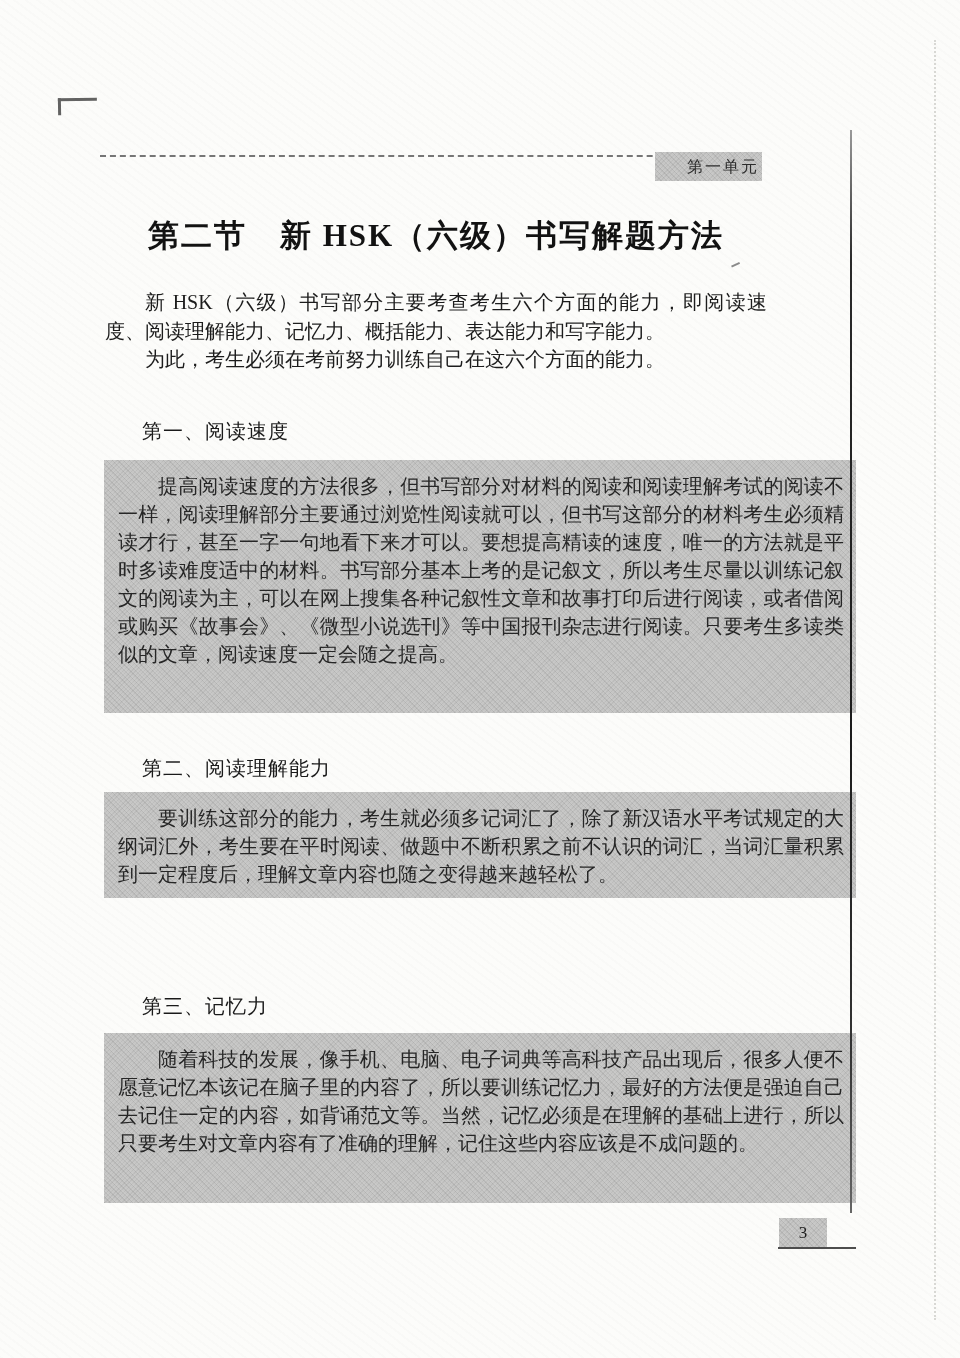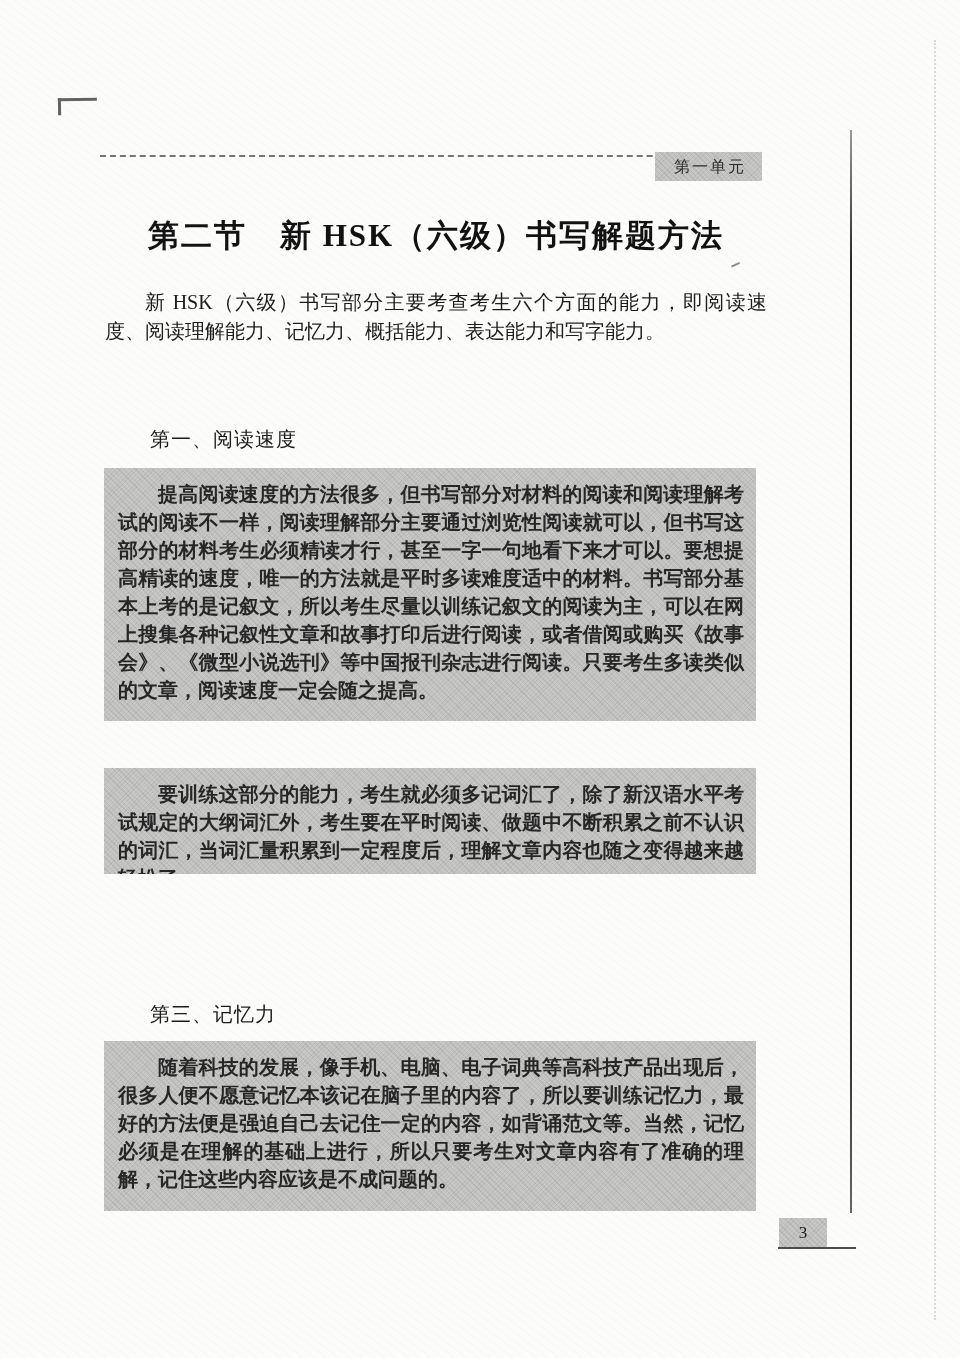--- a/index.html
+++ b/index.html
@@ -34,21 +34,21 @@
     background-color: #c6c6c5;
     background-image:
       repeating-linear-gradient(45deg, rgba(40,40,40,.08) 0 1px, rgba(255,255,255,.06) 1px 2px, transparent 2px 4px),
       repeating-linear-gradient(135deg, rgba(60,60,60,.07) 0 1px, transparent 1px 3px);
   }
   .unit-box {
     position: absolute; left: 655px; top: 152px;
     width: 107px; height: 29px;
     font-family: "Liberation Sans", "DejaVu Sans", sans-serif;
     font-size: 16px; line-height: 29px;
-    text-align: right; padding-right: 16px;
+    text-align: right; padding-right: 3px;
     box-sizing: border-box;
     color: #2b2b2b; letter-spacing: 2px;
   }
   .edge-line-right {
     position: absolute; left: 850px; top: 130px;
     width: 2px; height: 1083px;
     background: linear-gradient(#999 0%, #2a2a2a 12%, #1c1c1c 55%, #333 85%, #666 100%);
   }
   .paper-edge {
     position: absolute; left: 934px; top: 40px;
@@ -84,34 +84,33 @@
     text-align: justify;
     color: #1c1c1c;
   }
 
   .sec { position: absolute; left: 104px; width: 662px; }
   #sec1 { top: 418px; }
   #sec2 { top: 755px; }
   #sec3 { top: 993px; }
 
   .sec h2 {
-    margin: 8px;
+    margin: 0;
     padding-left: 38px;
     height: 24px;
     font-family: "Liberation Sans", "DejaVu Sans", sans-serif;
     font-size: 20px; font-weight: 500;
     letter-spacing: 1px;
     color: #1a1a1a;
   }
   .sec .block {
     box-sizing: border-box;
-    width: 652px;
+    width: 752px;
     padding: 12px 12px 0 14px;
     overflow: hidden;
-    font-weight: bold;
   }
   #sec1 .block { margin-top: 18px; height: 253px; }
   #sec2 .block { margin-top: 13px; height: 106px; }
   #sec3 .block { margin-top: 16px; height: 170px; }
 
   .block p {
     margin: 0;
     text-indent: 2em;
     font-size: 20px;
     line-height: 28px;
@@ -143,30 +142,32 @@
   <div class="header-rule"></div>
 
   <div class="unit-box shade">第一单元</div>
 
   <h1 class="page-title">第二节　新 HSK（六级）书写解题方法</h1>
 
   <div class="ink-speck"></div>
 
   <div class="intro">
     <p>新 HSK（六级）书写部分主要考查考生六个方面的能力，即阅读速度、阅读理解能力、记忆力、概括能力、表达能力和写字能力。</p>
+    <p>为此，考生必须在考前努力训练自己在这六个方面的能力。</p>
   </div>
 
   <section class="sec" id="sec1">
     <h2>第一、阅读速度</h2>
     <div class="block shade">
       <p>提高阅读速度的方法很多，但书写部分对材料的阅读和阅读理解考试的阅读不一样，阅读理解部分主要通过浏览性阅读就可以，但书写这部分的材料考生必须精读才行，甚至一字一句地看下来才可以。要想提高精读的速度，唯一的方法就是平时多读难度适中的材料。书写部分基本上考的是记叙文，所以考生尽量以训练记叙文的阅读为主，可以在网上搜集各种记叙性文章和故事打印后进行阅读，或者借阅或购买《故事会》、《微型小说选刊》等中国报刊杂志进行阅读。只要考生多读类似的文章，阅读速度一定会随之提高。</p>
     </div>
   </section>
 
   <section class="sec" id="sec2">
+    <h2>第二、阅读理解能力</h2>
     <div class="block shade">
       <p>要训练这部分的能力，考生就必须多记词汇了，除了新汉语水平考试规定的大纲词汇外，考生要在平时阅读、做题中不断积累之前不认识的词汇，当词汇量积累到一定程度后，理解文章内容也随之变得越来越轻松了。</p>
     </div>
   </section>
 
   <section class="sec" id="sec3">
     <h2>第三、记忆力</h2>
     <div class="block shade">
       <p>随着科技的发展，像手机、电脑、电子词典等高科技产品出现后，很多人便不愿意记忆本该记在脑子里的内容了，所以要训练记忆力，最好的方法便是强迫自己去记住一定的内容，如背诵范文等。当然，记忆必须是在理解的基础上进行，所以只要考生对文章内容有了准确的理解，记住这些内容应该是不成问题的。</p>
     </div>

